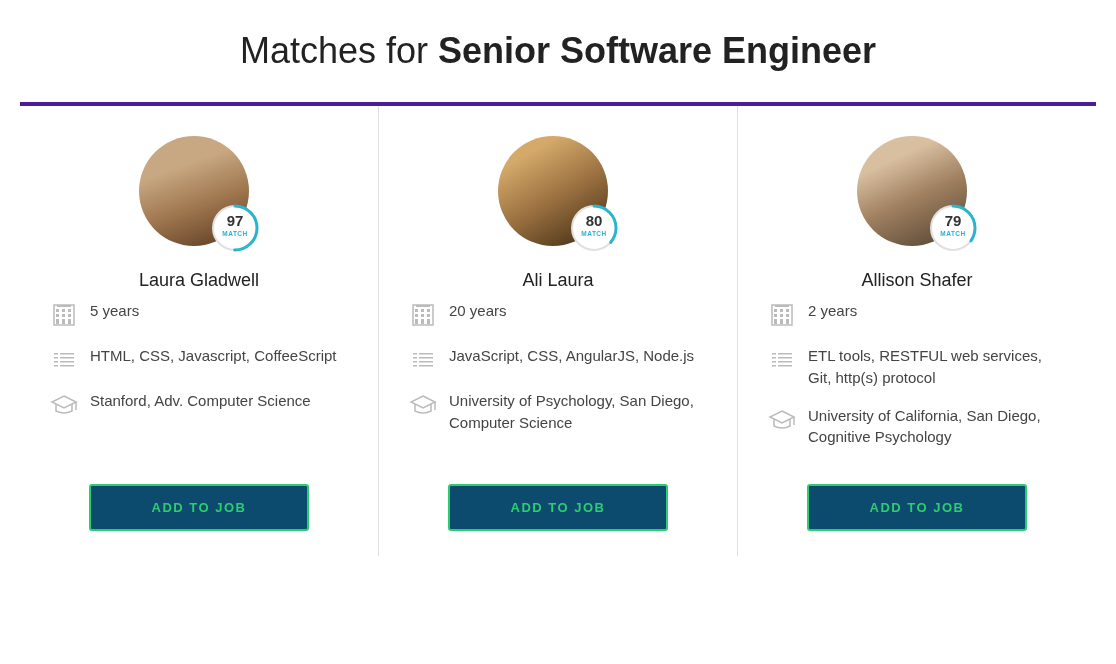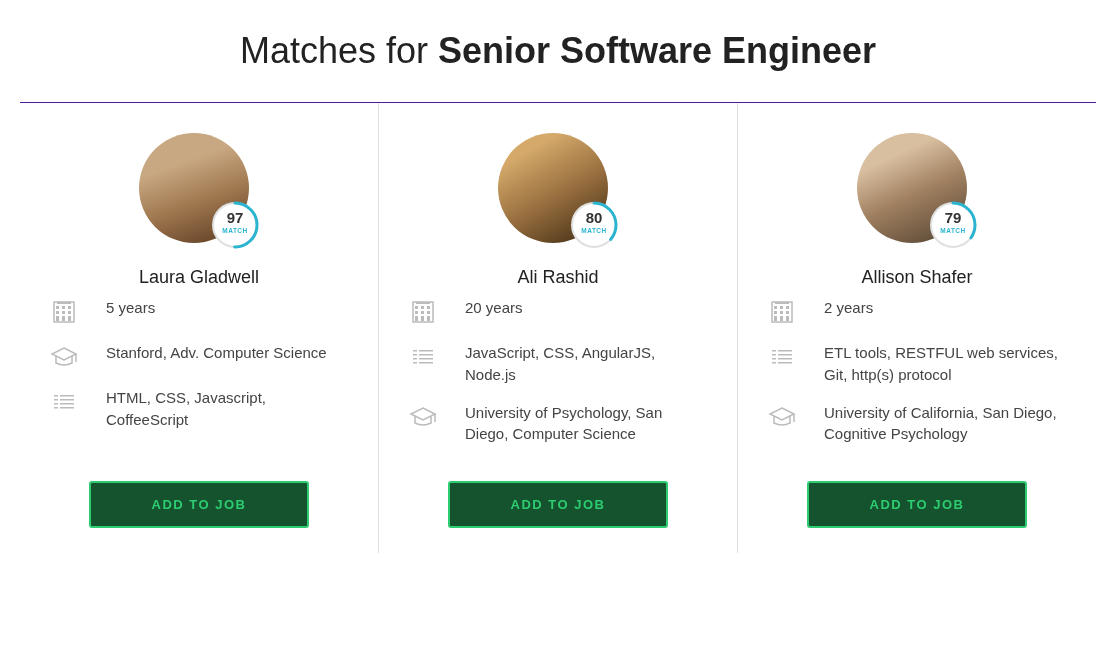--- a/index.html
+++ b/index.html
@@ -18,21 +18,21 @@
       font-size: 36px;
       font-weight: 300;
       color: #222;
       margin-bottom: 30px;
     }
     .page-title strong {
       font-weight: 700;
     }
     .cards-container {
       display: flex;
-      border-top: 1px solid #4c1d95;
+      border-top: 4px solid #4c1d95;
     }
     .card {
       flex: 1;
       padding: 30px 30px 25px;
       border-right: 1px solid #e0e0e0;
       display: flex;
       flex-direction: column;
       align-items: center;
     }
     .card:last-child {
@@ -86,21 +86,21 @@
       color: #222;
       margin-bottom: 9px;
       text-align: center;
     }
 
     .info-section {
       width: 100%;
       margin-bottom: 16px;
       display: flex;
       align-items: flex-start;
-      gap: 28px;
+      gap: 12px;
     }
     .info-icon {
       width: 28px;
       height: 28px;
       flex-shrink: 0;
       margin-top: 1px;
     }
     .info-text {
       font-size: 15px;
       color: #444;
@@ -112,21 +112,21 @@
       padding-top: 20px;
       width: 100%;
     }
     .add-to-job-btn button {
       width: 100%;
       max-width: 220px;
       display: block;
       margin: 0 auto;
       padding: 14px 24px;
       border: 2px solid #2ecc71;
-      background: #14532d;
+      background: #0c4a6e;
       color: #2ecc71;
       font-size: 13px;
       font-weight: 700;
       letter-spacing: 1.5px;
       text-transform: uppercase;
       cursor: pointer;
       border-radius: 3px;
       transition: background 0.2s, color 0.2s;
     }
   </style>
@@ -168,61 +168,61 @@
             <rect x="12" y="18" width="3" height="5" fill="#bbb"></rect>
             <rect x="18" y="18" width="3" height="5" fill="#bbb"></rect>
           </svg>
         </div>
         <div class="info-text">5 years</div>
       </div>
 
       <div class="info-section">
         <div class="info-icon">
           <svg width="28" height="28" viewBox="0 0 28 28">
-            <polygon points="14,5 26,11 14,17 2,11" fill="none" stroke="#bbb" stroke-width="1.5"></polygon>
-            <path d="M6,13 L6,20 Q14,24 22,20 L22,13" fill="none" stroke="#bbb" stroke-width="1.5"></path>
-            <line x1="26" y1="11" x2="26" y2="19" stroke="#bbb" stroke-width="1.5"></line>
-          </svg>
-        </div>
-        <div class="info-text">Stanford, Adv. Computer Science</div>
-      </div>
-
-      <div class="info-section">
-        <div class="info-icon">
-          <svg width="28" height="28" viewBox="0 0 28 28">
             <rect x="4" y="7" width="4" height="1.5" fill="#bbb"></rect>
             <rect x="4" y="11" width="4" height="1.5" fill="#bbb"></rect>
             <rect x="4" y="15" width="4" height="1.5" fill="#bbb"></rect>
             <rect x="10" y="7" width="14" height="1.5" fill="#bbb"></rect>
             <rect x="10" y="11" width="14" height="1.5" fill="#bbb"></rect>
             <rect x="10" y="15" width="14" height="1.5" fill="#bbb"></rect>
             <rect x="4" y="19" width="4" height="1.5" fill="#bbb"></rect>
             <rect x="10" y="19" width="14" height="1.5" fill="#bbb"></rect>
           </svg>
         </div>
         <div class="info-text">HTML, CSS, Javascript, CoffeeScript</div>
+      </div>
+
+      <div class="info-section">
+        <div class="info-icon">
+          <svg width="28" height="28" viewBox="0 0 28 28">
+            <polygon points="14,5 26,11 14,17 2,11" fill="none" stroke="#bbb" stroke-width="1.5"></polygon>
+            <path d="M6,13 L6,20 Q14,24 22,20 L22,13" fill="none" stroke="#bbb" stroke-width="1.5"></path>
+            <line x1="26" y1="11" x2="26" y2="19" stroke="#bbb" stroke-width="1.5"></line>
+          </svg>
+        </div>
+        <div class="info-text">Stanford, Adv. Computer Science</div>
       </div>
 
       <div class="add-to-job-btn">
         <button>ADD TO JOB</button>
       </div>
     </div>
 
     <div class="card">
       <div class="avatar-wrapper">
         <div class="face-ali"></div>
         <svg class="match-badge" viewBox="0 0 52 52">
           <circle cx="26" cy="26" r="22" fill="white" stroke="#e0e0e0" stroke-width="2"></circle>
           <circle cx="26" cy="26" r="22" fill="none" stroke="#2ab4d0" stroke-width="3" stroke-dasharray="85 138" stroke-dashoffset="35" stroke-linecap="round" transform="rotate(-90 26 26)"></circle>
           <text x="26" y="24" text-anchor="middle" class="match-number" font-size="15" font-weight="700" fill="#333">80</text>
           <text x="26" y="34" text-anchor="middle" class="match-label" font-size="6.5" font-weight="700" fill="#2ab4d0" letter-spacing="0.5">MATCH</text>
         </svg>
       </div>
 
-      <div class="candidate-name">Ali Rashid</div>
+      <div class="candidate-name">Ali Laura</div>
 
       <div class="info-section">
         <div class="info-icon">
           <svg width="28" height="28" viewBox="0 0 28 28">
             <rect x="4" y="4" width="20" height="20" fill="none" stroke="#bbb" stroke-width="1.5"></rect>
             <rect x="7" y="4" width="14" height="2" fill="#bbb"></rect>
             <rect x="6" y="8" width="3" height="3" fill="#bbb"></rect>
             <rect x="12" y="8" width="3" height="3" fill="#bbb"></rect>
             <rect x="18" y="8" width="3" height="3" fill="#bbb"></rect>
             <rect x="6" y="13" width="3" height="3" fill="#bbb"></rect>

